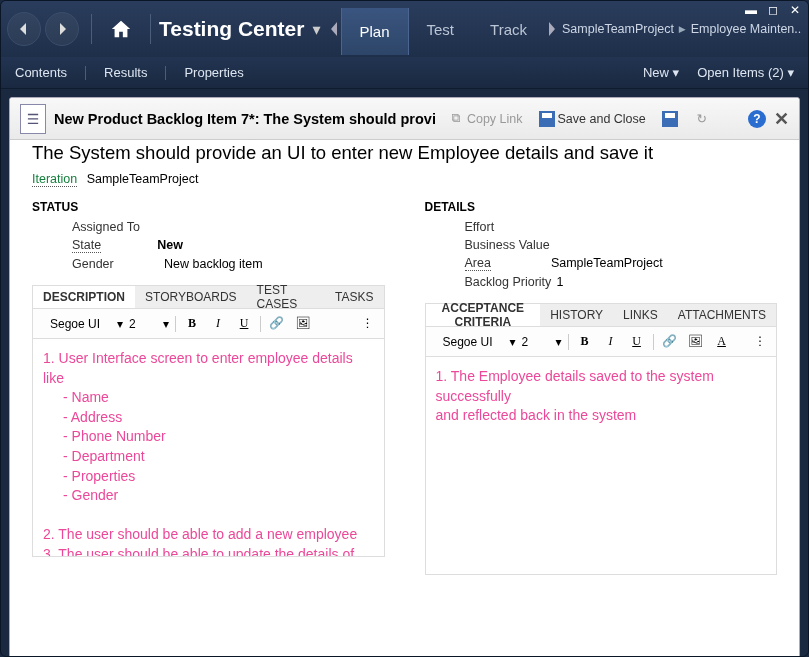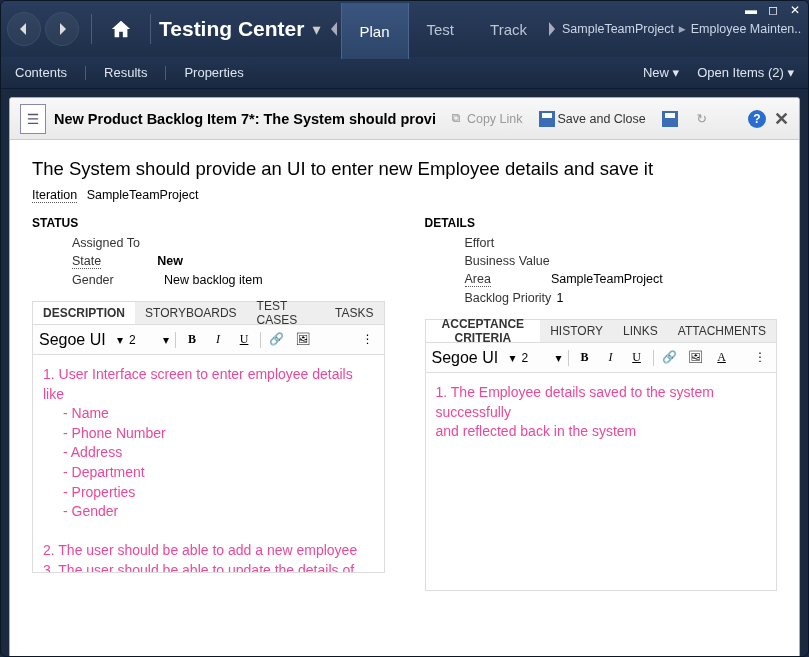--- a/index.html
+++ b/index.html
@@ -8,51 +8,51 @@
 .nav-btn { width: 34px; height: 34px; border: 1px solid #3a4d6a; border-radius: 50%; margin-right: 4px; display: flex; align-items: center; justify-content: center; color: #ccc; background: rgba(255,255,255,0.05); cursor: pointer; }
 .nav-btn svg { width: 16px; height: 16px; fill: #ddd; }
 .home-btn { width: 30px; height: 30px; display: flex; align-items: center; justify-content: center; color: #fff; margin: 0 6px; cursor: pointer; }
 .home-btn svg { width: 22px; height: 22px; fill: #fff; }
 .divider { width: 1px; height: 30px; background: #4a5d7a; margin: 0 8px; }
 .app-title { color: #fff; font-size: 21px; font-weight: 600; margin-right: 8px; }
 .dropdown-arrow { color: #ccc; margin-right: 6px; }
 .tab-arrow { width: 14px; height: 30px; display:flex; align-items:center; justify-content:center; cursor:pointer;}
 .tab-arrow svg { width:10px; height:16px; fill:#aab; }
 .tab { padding: 0 18px; color: #bbc5d5; font-size: 15px; height: 48px; display: flex; align-items: center; cursor: pointer; }
-.tab.active { background: linear-gradient(to bottom, #3a5580, #2d4568); color: #fff; border-left: 1px solid #4a6590; border-right: 1px solid #4a6590; font-weight:500; margin-top:4px; height:56px; }
+.tab.active { background: linear-gradient(to bottom, #3a5580, #2d4568); color: #fff; border-left: 1px solid #4a6590; border-right: 1px solid #4a6590; font-weight:500; margin-top:4px; height:47px; }
 .breadcrumb { margin-left: auto; padding-right: 8px; color: #cdd6e5; font-size: 12.5px; display:flex; align-items:center; gap:5px; max-width: 240px; overflow:hidden; white-space:nowrap;}
 .window-controls { position: absolute; top: 2px; right: 6px; display: flex; gap: 8px; color: #fff; font-size: 12px; }
 .wc { width: 14px; height: 14px; display:flex; align-items:center; justify-content:center; cursor:pointer;}
 .subnav { height: 32px; background: linear-gradient(to bottom, #223452, #1a2940); display: flex; align-items: center; padding: 0 14px; color: #dde5f0; font-size: 13px; border-bottom: 1px solid #0f1c30;}
 .subnav-item { margin-right: 18px; cursor: pointer; }
 .subnav-sep { width:1px; height:14px; background:#4a5d7a; margin-right:18px;}
 .subnav-right { margin-left: auto; display: flex; align-items: center; gap: 18px; }
 .panel { background: #fff; margin: 8px; border-radius: 3px; height: 562px; overflow: hidden; border: 1px solid #aab;}
 .panel-header { height: 42px; background: linear-gradient(to bottom, #f8f8f8, #eaeaea); border-bottom: 1px solid #ccc; display: flex; align-items: center; padding: 0 10px; gap: 8px; }
 .doc-icon { width: 26px; height: 30px; border: 1px solid #88a; background: #fff; display:flex; align-items:center; justify-content:center; font-size:14px; color:#557;}
 .panel-title { font-size: 14.5px; font-weight: 600; flex: 0 1 auto; white-space:nowrap; overflow:hidden; text-overflow:ellipsis; max-width: 395px;}
 .toolbar-btn { display: flex; align-items: center; gap: 3px; font-size: 12.5px; color: #333; padding: 2px 4px; cursor: pointer; }
 .toolbar-btn.disabled { color: #999; }
 .tb-icon { width: 16px; height: 16px; display:inline-flex; align-items:center; justify-content:center;}
-.panel-body { padding: 18px 22px 12px; }
+.panel-body { padding: 2px 22px 12px; }
 .item-title { font-size: 18.5px; font-weight: 400; margin-bottom: 8px; }
 .iteration { font-size: 12.5px; margin-bottom: 14px; }
-.iteration-label { color: #000000; margin-right:6px;}
+.iteration-label { color: #15803d; margin-right:6px;}
 .iteration-val { color: #000; }
 .cols { display: flex; gap: 40px; }
 .col { flex: 1; }
 .section-head { font-size: 12px; font-weight: 700; margin-bottom: 6px; }
 .field-row { display: flex; font-size: 12.5px; margin-bottom: 4px; }
 .field-label { width: 92px; color: #333; margin-left: 40px; }
 .field-val { color: #000; }
 .tabs-row { display: flex; background: #eee; border: 1px solid #ddd; margin-top: 14px; height: 24px; align-items:center; font-size: 12px; }
 .content-tab { padding: 0 10px; color: #333; cursor: pointer; height:100%; display:flex; align-items:center;}
 .content-tab.active { background: #fff; font-weight: 700; }
 .editor-toolbar { height: 30px; border: 1px solid #ddd; border-top:none; display: flex; align-items: center; padding: 0 6px; gap: 6px; font-size: 12px; background:#fdfdfd;}
-.font-select { border: none; font-size: 16px; width: 72px; }
+.font-select { border: none; font-size: 12px; width: 72px; text-align: center; }
 .size-select { width: 28px; border:none; font-size:12px;}
 .et-btn { width: 20px; height: 20px; display:flex; align-items:center; justify-content:center; cursor:pointer; font-family: "Times New Roman", serif;}
 .et-sep { width:1px; height:16px; background:#ccc;}
 .editor-body { border: 1px solid #ddd; border-top:none; height: 218px; padding: 10px; font-size: 14px; color: #ec4899; overflow:auto; line-height:1.4;}
 .editor-body .indent { margin-left: 20px; }
 .underline-dot { border-bottom: 1px dotted #555; }
 .help-icon { width:18px; height:18px; border-radius:50%; background:#2a6dd0; color:#fff; display:flex; align-items:center; justify-content:center; font-size:12px; font-weight:bold;}
 .close-x { font-size:18px; color:#555; cursor:pointer; font-weight:bold;}
 .save-icon-mini { width:16px; height:16px; background:#3a6db5; display:inline-block; position:relative;}
 .save-icon-mini::after { content:""; position:absolute; left:3px; top:2px; width:10px; height:5px; background:#fff;}
@@ -185,22 +185,22 @@
           <span class="et-btn" style="text-decoration:underline">U</span>
           <span class="et-sep"></span>
           <span class="et-btn">🔗</span>
           <span class="et-btn">🖼</span>
           <span style="flex:1"></span>
           <span class="et-btn">⋮</span>
         </div>
         <div class="editor-body">
           <div>1. User Interface screen to enter employee details like</div>
           <div class="indent">- Name</div>
+          <div class="indent">- Address</div>
           <div class="indent">- Phone Number</div>
-          <div class="indent">- Address</div>
           <div class="indent">- Department</div>
           <div class="indent">- Properties</div>
           <div class="indent">- Gender</div>
           <br>
           <div>2. The user should be able to add a new employee</div>
           <div>3. The user should be able to update the details of</div>
           <div>an existing employee</div>
         </div>
       </div>
 

